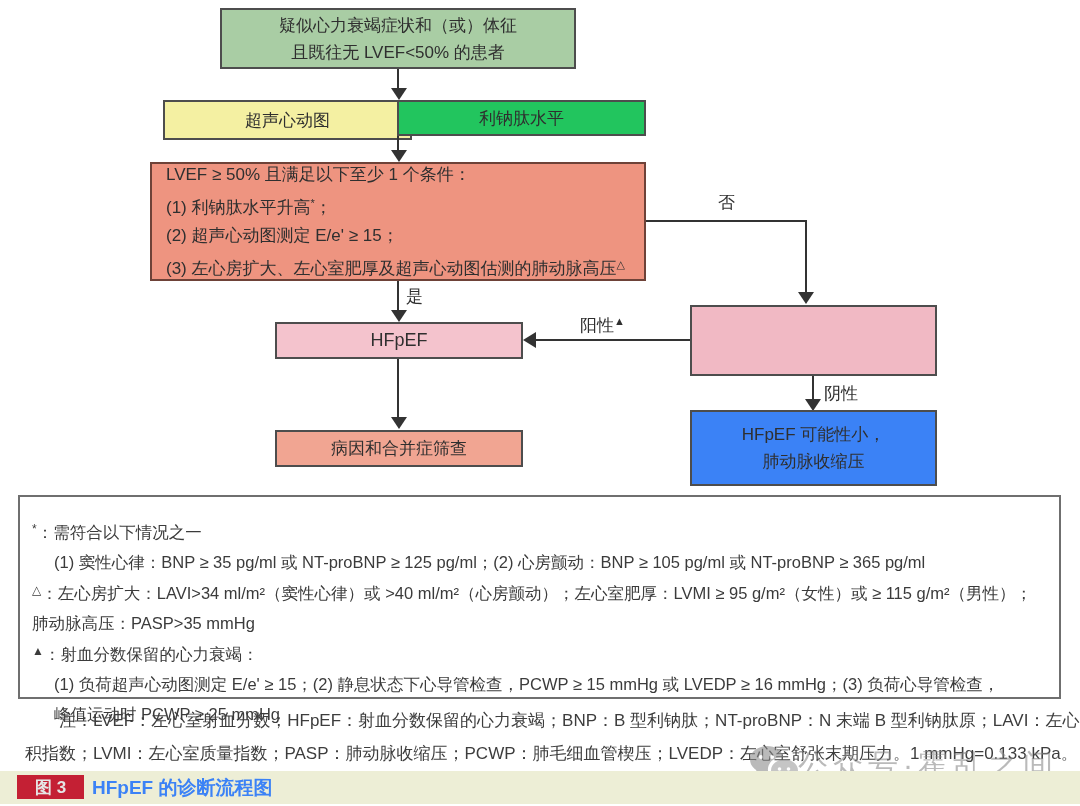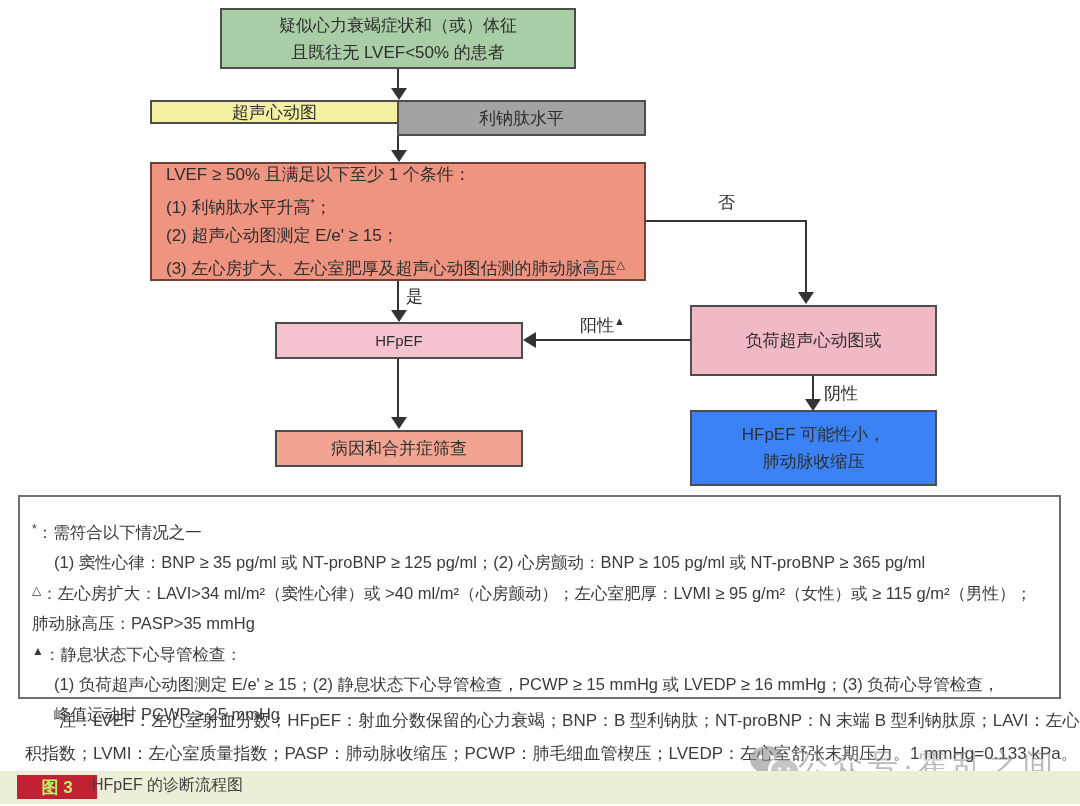--- a/index.html
+++ b/index.html
@@ -22,101 +22,100 @@
                 box-sizing:border-box;background:#fff;border:2px solid #6f6f6f;
                 padding:19px 12px 0 12px;font-size:16.5px;line-height:27.4px;color:#3b3b3b;}
   .fline{white-space:nowrap;}
   .fline.indent{padding-left:22px;}
   .fmark{font-size:12px;vertical-align:5px;}
   #note-para{position:absolute;left:25px;top:704px;width:1040px;font-size:17px;
              line-height:33px;color:#3d3d3d;}
   #note-para .nline{white-space:nowrap;}
   #note-para .nline.first{text-indent:34px;}
   #caption-strip{position:absolute;left:0;top:771px;width:1080px;height:33px;background:#edeed6;}
-  #caption-badge{position:absolute;left:17px;top:775px;width:80px;height:24px;background:#c42034;
-                 color:#bef264;font-size:17px;font-weight:bold;display:flex;align-items:center;
+  #caption-badge{position:absolute;left:17px;top:775px;width:67px;height:24px;background:#c42034;
+                 color:#e5e5e5;font-size:17px;font-weight:bold;display:flex;align-items:center;
                  justify-content:center;}
-  #caption-title{position:absolute;left:92px;top:775px;font-size:16px;font-weight:normal;color:#404040;}
+  #caption-title{position:absolute;left:92px;top:775px;font-size:19px;font-weight:bold;color:#3b82f6;}
   #watermark{position:absolute;left:748px;top:744px;display:flex;align-items:center;
              opacity:0.58;}
   #watermark .wm-text{font-size:30px;letter-spacing:5px;color:#8a8a8a;font-weight:500;white-space:nowrap;}
 </style>
 </head>
 <body>
 
 <div id="stage">
 
   <div class="fbox" style="left:220px;top:8px;width:356px;height:61px;background:#a9cda4;">
     <div>疑似心力衰竭症状和（或）体征</div>
     <div>且既往无 LVEF&lt;50% 的患者</div>
   </div>
 
   <div class="vline" style="left:397px;top:69px;height:20px;"></div>
   <div class="ah-down" style="left:391px;top:88px;"></div>
 
-  <div class="fbox" style="left:150px;top:100px;width:249px;height:24px;background:#f4f0a2;">
+  <div class="fbox" style="left:163px;top:100px;width:249px;height:40px;background:#f4f0a2;">
     <div>超声心动图</div>
   </div>
-  <div class="fbox" style="left:397px;top:100px;width:249px;height:36px;background:#a3a3a3;">
+  <div class="fbox" style="left:397px;top:100px;width:249px;height:36px;background:#22c55e;">
     <div>利钠肽水平</div>
   </div>
 
   <div class="vline" style="left:397px;top:136px;height:15px;"></div>
   <div class="ah-down" style="left:391px;top:150px;"></div>
 
   <div class="fbox criteria" style="left:150px;top:162px;width:496px;height:119px;">
     <div><span>LVEF ≥ 50% 且满足以下至少 1 个条件：</span></div>
     <div><span>(1) 利钠肽水平升高</span><span class="sup">*</span><span>；</span></div>
     <div><span>(2) 超声心动图测定 E/e' ≥ 15；</span></div>
     <div><span>(3) 左心房扩大、左心室肥厚及超声心动图估测的肺动脉高压</span><span class="sup">△</span></div>
   </div>
 
   <div class="vline" style="left:397px;top:281px;height:30px;"></div>
   <div class="ah-down" style="left:391px;top:310px;"></div>
   <span class="flabel" style="left:406px;top:285px;">是</span>
 
-  <div class="fbox" style="left:275px;top:322px;width:248px;height:37px;background:#f4c3cd;font-size:15px;">
+  <div class="fbox" style="left:275px;top:322px;width:248px;height:37px;background:#f4c3cd;font-size:18px;">
     <div>HFpEF</div>
   </div>
 
   <div class="vline" style="left:397px;top:359px;height:59px;"></div>
   <div class="ah-down" style="left:391px;top:417px;"></div>
 
   <div class="fbox" style="left:275px;top:430px;width:248px;height:37px;background:#f1a592;">
     <div>病因和合并症筛查</div>
   </div>
 
   <div class="hline" style="left:646px;top:220px;width:161px;"></div>
   <div class="vline" style="left:805px;top:220px;height:73px;"></div>
   <div class="ah-down" style="left:798px;top:292px;"></div>
   <span class="flabel" style="left:718px;top:191px;">否</span>
 
   <div class="fbox" style="left:690px;top:305px;width:247px;height:71px;background:#f1b9c4;">
-    <div>负荷超声心动图或</div>
   </div>
 
   <div class="hline" style="left:536px;top:339px;width:154px;"></div>
   <div class="ah-left" style="left:523px;top:332px;"></div>
   <span class="flabel" style="left:580px;top:314px;"><span>阳性</span><span class="sup">▲</span></span>
 
   <div class="vline" style="left:812px;top:376px;height:25px;"></div>
   <div class="ah-down" style="left:805px;top:399px;"></div>
   <span class="flabel" style="left:824px;top:382px;">阴性</span>
 
   <div class="fbox" style="left:690px;top:410px;width:247px;height:76px;background:#3b82f6;">
     <div>HFpEF 可能性小，</div>
     <div>肺动脉收缩压</div>
   </div>
 
   <div id="footnote-box">
     <div class="fline"><span class="fmark">*</span><span>：需符合以下情况之一</span></div>
     <div class="fline indent"><span class="fmark"></span><span>(1) 窦性心律：BNP ≥ 35 pg/ml 或 NT-proBNP ≥ 125 pg/ml；(2) 心房颤动：BNP ≥ 105 pg/ml 或 NT-proBNP ≥ 365 pg/ml</span></div>
     <div class="fline"><span class="fmark">△</span><span>：左心房扩大：LAVI&gt;34 ml/m²（窦性心律）或 &gt;40 ml/m²（心房颤动）；左心室肥厚：LVMI ≥ 95 g/m²（女性）或 ≥ 115 g/m²（男性）；</span></div>
     <div class="fline"><span class="fmark"></span><span>肺动脉高压：PASP&gt;35 mmHg</span></div>
-    <div class="fline"><span class="fmark">▲</span><span>：静息状态下心导管检查：</span></div>
+    <div class="fline"><span class="fmark">▲</span><span>：射血分数保留的心力衰竭：</span></div>
     <div class="fline indent"><span class="fmark"></span><span>(1) 负荷超声心动图测定 E/e' ≥ 15；(2) 静息状态下心导管检查，PCWP ≥ 15 mmHg 或 LVEDP ≥ 16 mmHg；(3) 负荷心导管检查，</span></div>
     <div class="fline indent"><span class="fmark"></span><span>峰值运动时 PCWP ≥ 25 mmHg</span></div>
   </div>
 
   <div id="note-para">
     <div class="nline first">注：LVEF：左心室射血分数；HFpEF：射血分数保留的心力衰竭；BNP：B 型利钠肽；NT-proBNP：N 末端 B 型利钠肽原；LAVI：左心房容</div>
     <div class="nline">积指数；LVMI：左心室质量指数；PASP：肺动脉收缩压；PCWP：肺毛细血管楔压；LVEDP：左心室舒张末期压力。1 mmHg=0.133 kPa。</div>
   </div>
 
   <div id="watermark">

